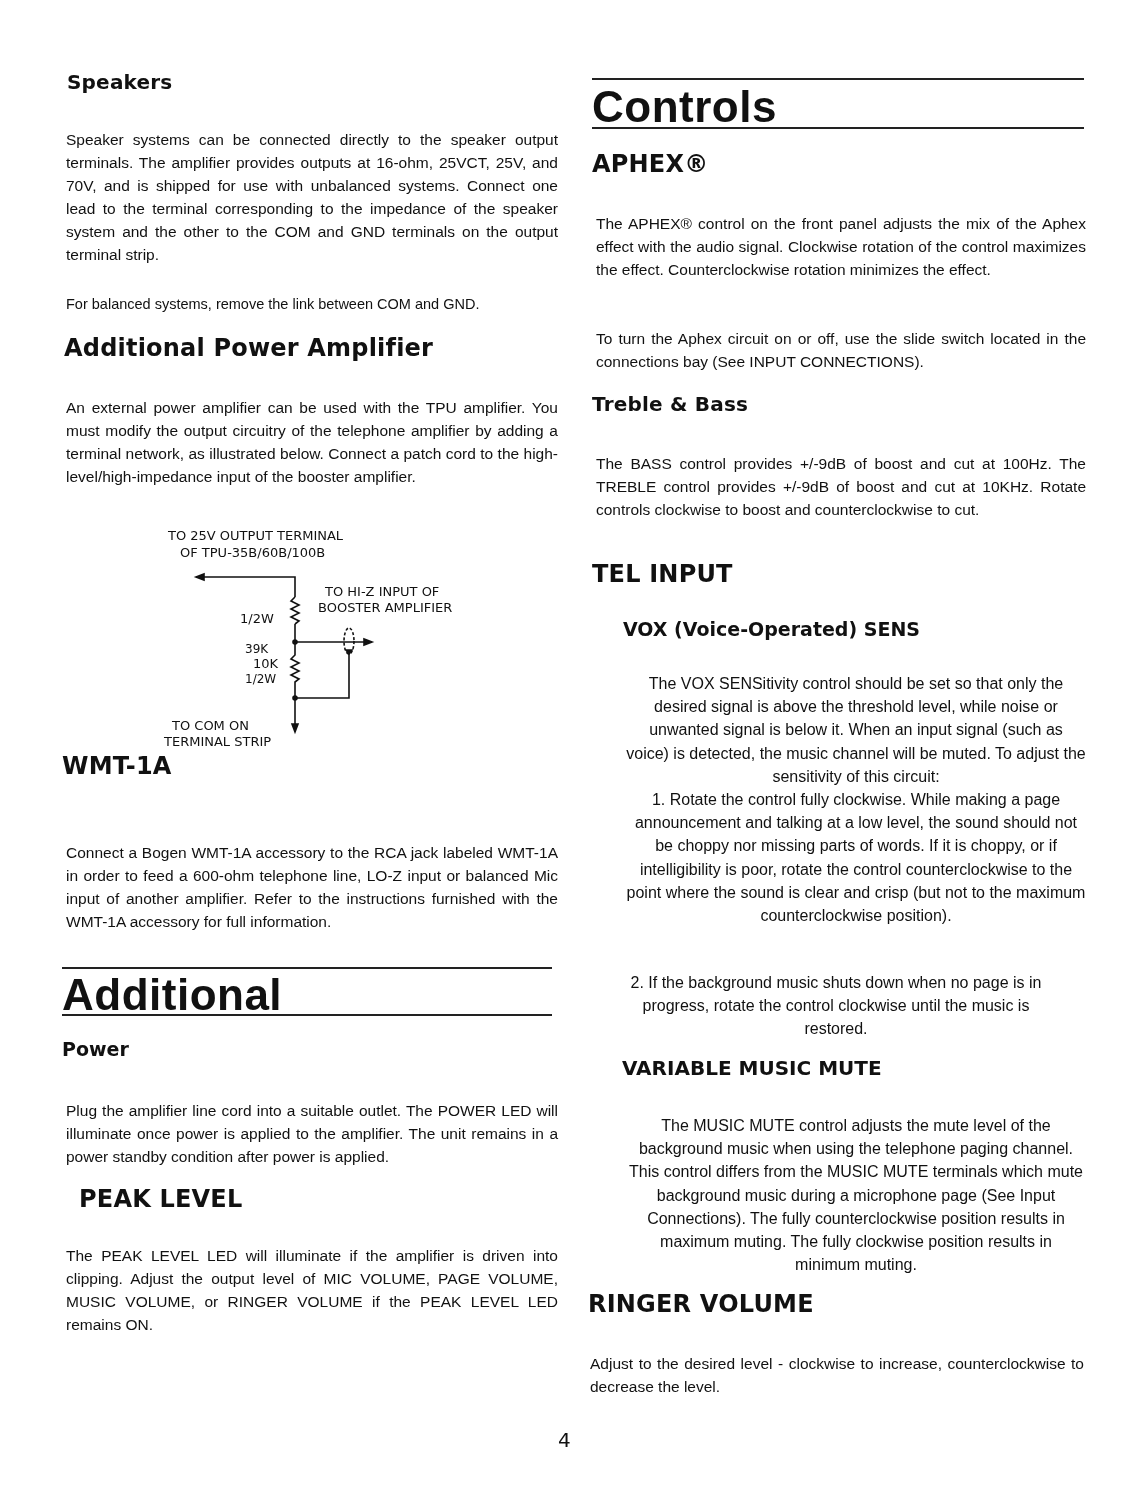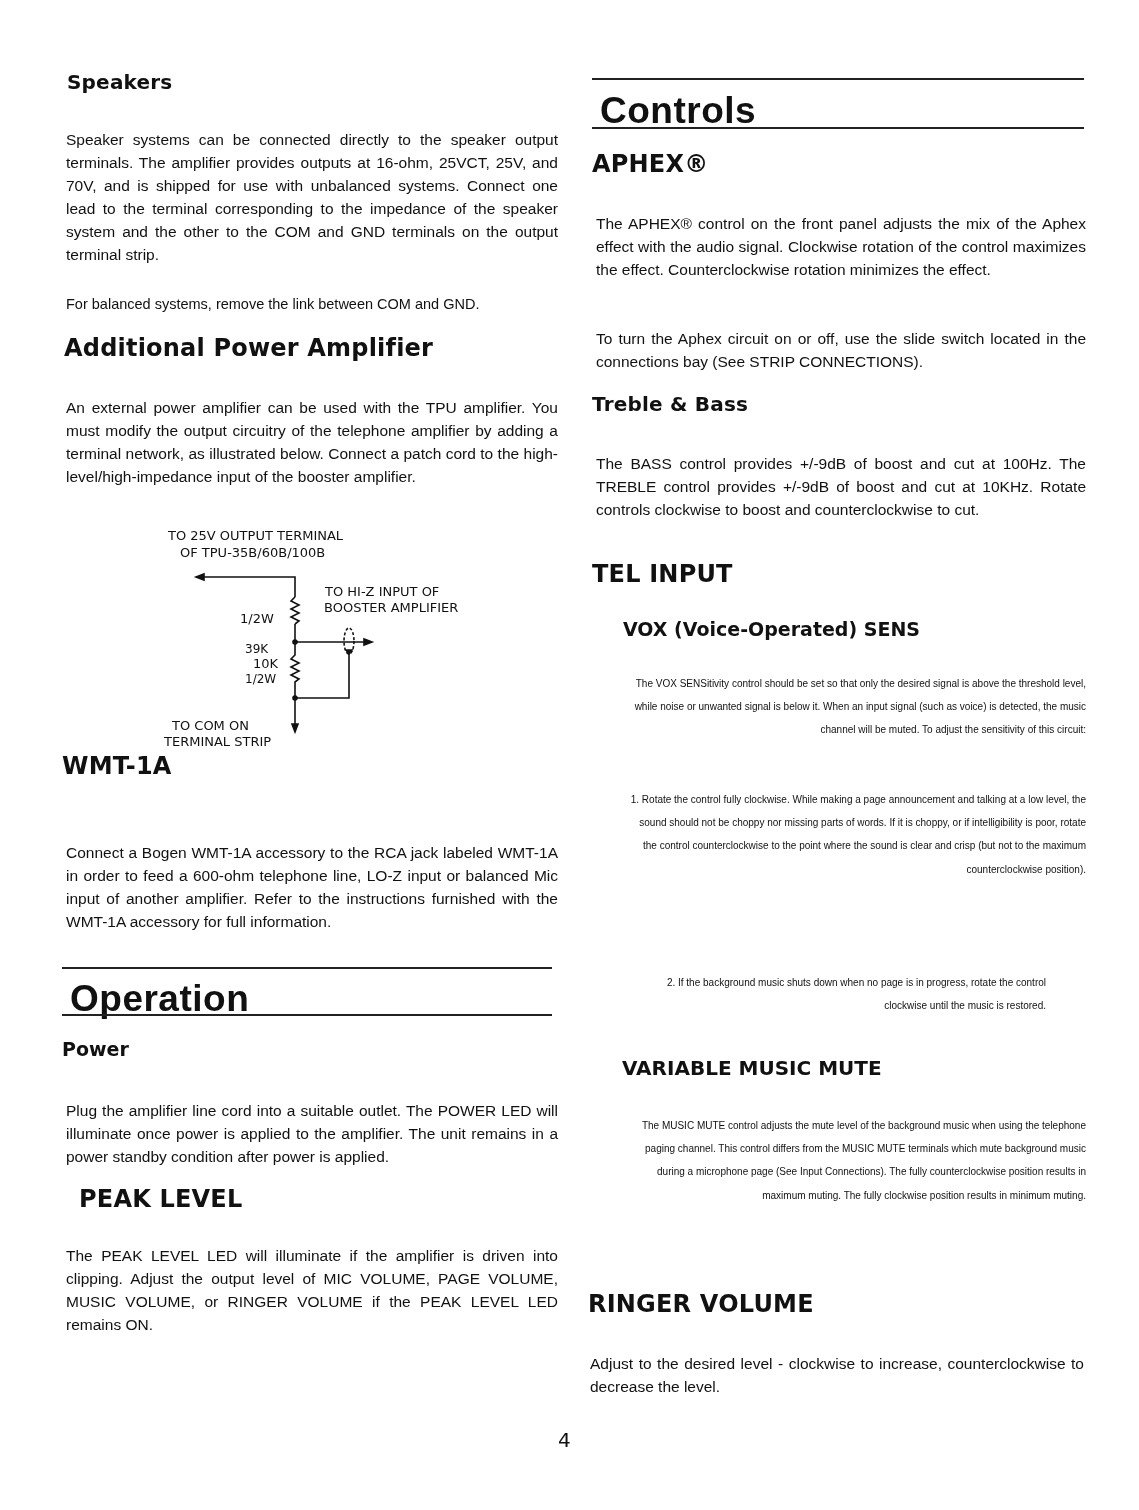--- a/index.html
+++ b/index.html
@@ -4,24 +4,24 @@
 <style>
   html, body { margin:0; padding:0; background:#ffffff; }
   body { width:1139px; height:1510px; position:relative; overflow:hidden; color:#111; font-family:"Liberation Sans", sans-serif; }
   .col { position:absolute; }
   #left { left:62px; top:0; width:492px; }
   #right { left:592px; top:0; width:492px; }
   .abs { position:absolute; }
   h2.sub { font-family:"DejaVu Sans", sans-serif; font-weight:bold; font-size:20px; margin:0; letter-spacing:0.2px; }
   h2.sub.lg { font-size:24px; }
   h3.sub2 { font-family:"DejaVu Sans", sans-serif; font-weight:bold; font-size:19px; margin:0; }
-  h1.major { font-family:"Liberation Sans", sans-serif; font-weight:bold; font-size:37px; margin:8px; letter-spacing:0.5px; }
+  h1.major { font-family:"Liberation Sans", sans-serif; font-weight:bold; font-size:44px; margin:0; letter-spacing:0.5px; }
   .rule { position:absolute; height:0; border-top:2px solid #222; }
   p.body { margin:4px; font-size:15.5px; line-height:23px; text-align:justify; }
-  p.body.sm { font-size:10px; line-height:23.2px; text-align:right; }
+  p.body.sm { font-size:16px; line-height:23.2px; text-align:center; }
   .diagram { position:absolute; font-family:"DejaVu Sans", sans-serif; font-size:13px; color:#111; }
   .diagram .lbl { position:absolute; white-space:nowrap; line-height:16px; }
   .page-num { position:absolute; left:558px; top:1428px; font-size:20px; font-family:"DejaVu Sans", sans-serif; }
 </style>
 </head>
 <body>
 
 <div id="left" class="col">
   <h2 class="sub abs" style="top:70px;left:5px;">Speakers</h2>
   <p class="body abs" style="top:124px;left:0;width:492px;">Speaker systems can be connected directly to the speaker output terminals. The amplifier provides outputs at 16-ohm, 25VCT, 25V, and 70V, and is shipped for use with unbalanced systems. Connect one lead to the terminal corresponding to the impedance of the speaker system and the other to the COM and GND terminals on the output terminal strip.</p>
@@ -32,21 +32,21 @@
 </div>
 
 <div class="diagram" style="left:150px;top:520px;width:360px;height:240px;">
   <span class="lbl" style="left:18px;top:8px;">TO 25V OUTPUT TERMINAL</span>
   <span class="lbl" style="left:30px;top:25px;">OF TPU-35B/60B/100B</span>
   <span class="lbl" style="left:95px;top:75px;font-size:12px;margin-top:46px;">39K</span>
   <span class="lbl" style="left:90px;top:91px;">1/2W</span>
   <span class="lbl" style="left:103px;top:136px;">10K</span>
   <span class="lbl" style="left:95px;top:151px;font-size:12px;">1/2W</span>
   <span class="lbl" style="left:175px;top:64px;">TO HI-Z INPUT OF</span>
-  <span class="lbl" style="left:168px;top:80px;margin-left:6px;">BOOSTER AMPLIFIER</span>
+  <span class="lbl" style="left:168px;top:80px;">BOOSTER AMPLIFIER</span>
   <span class="lbl" style="left:22px;top:198px;">TO COM ON</span>
   <span class="lbl" style="left:14px;top:214px;">TERMINAL STRIP</span>
   <svg width="360" height="240" style="position:absolute;left:0;top:0;">
     <g stroke="#111" stroke-width="1.6" fill="none">
 
       <path d="M46,57 L145,57 L145,77"></path>
       <path d="M46,57 l8,-3 v6 z" fill="#111"></path>
 
       <path d="M145,77 l-4,4 l8,4 l-8,4 l8,4 l-8,4 l8,4 l-4,3"></path>
 
@@ -66,38 +66,38 @@
       <path d="M145,212 l-3,-8 h6 z" fill="#111"></path>
     </g>
   </svg>
 </div>
 
 <div id="left2" class="col" style="left:62px;top:0;width:492px;">
   <h2 class="sub lg abs" style="top:752px;left:0;">WMT-1A</h2>
   <p class="body abs" style="top:837px;left:0;width:492px;">Connect a Bogen WMT-1A accessory to the RCA jack labeled WMT-1A in order to feed a 600-ohm telephone line, LO-Z input or balanced Mic input of another amplifier. Refer to the instructions furnished with the WMT-1A accessory for full information.</p>
 
   <div class="rule" style="top:967px;left:0;width:490px;"></div>
-  <h1 class="major abs" style="top:970px;left:0;">Operation</h1>
+  <h1 class="major abs" style="top:970px;left:0;">Additional</h1>
   <div class="rule" style="top:1014px;left:0;width:490px;"></div>
 
   <h3 class="sub2 abs" style="top:1038px;left:0;text-align:right;">Power</h3>
   <p class="body abs" style="top:1095px;left:0;width:492px;">Plug the amplifier line cord into a suitable outlet. The POWER LED will illuminate once power is applied to the amplifier. The unit remains in a power standby condition after power is applied.</p>
 
   <h2 class="sub abs" style="top:1185px;left:17px;font-size:24px;">PEAK LEVEL</h2>
   <p class="body abs" style="top:1240px;left:0;width:492px;">The PEAK LEVEL LED will illuminate if the amplifier is driven into clipping. Adjust the output level of MIC VOLUME, PAGE VOLUME, MUSIC VOLUME, or RINGER VOLUME if the PEAK LEVEL LED remains ON.</p>
 </div>
 
 <div id="right" class="col">
   <div class="rule" style="top:78px;left:0;width:492px;"></div>
   <h1 class="major abs" style="top:82px;left:0;">Controls</h1>
   <div class="rule" style="top:127px;left:0;width:492px;"></div>
 
   <h2 class="sub lg abs" style="top:150px;left:0;">APHEX®</h2>
   <p class="body abs" style="top:208px;left:0;width:490px;">The APHEX® control on the front panel adjusts the mix of the Aphex effect with the audio signal. Clockwise rotation of the control maximizes the effect. Counterclockwise rotation minimizes the effect.</p>
-  <p class="body abs" style="top:323px;left:0;width:490px;">To turn the Aphex circuit on or off, use the slide switch located in the connections bay (See STRIP CONNECTIONS).</p>
+  <p class="body abs" style="top:323px;left:0;width:490px;">To turn the Aphex circuit on or off, use the slide switch located in the connections bay (See INPUT CONNECTIONS).</p>
 
   <h2 class="sub abs" style="top:392px;left:0;">Treble &amp; Bass</h2>
   <p class="body abs" style="top:448px;left:0;width:490px;">The BASS control provides +/-9dB of boost and cut at 100Hz. The TREBLE control provides +/-9dB of boost and cut at 10KHz. Rotate controls clockwise to boost and counterclockwise to cut.</p>
 
   <h2 class="sub lg abs" style="top:560px;left:0;">TEL INPUT</h2>
   <h3 class="sub2 abs" style="top:618px;left:31px;">VOX (Voice-Operated) SENS</h3>
   <p class="body sm abs" style="top:668px;left:30px;width:460px;">The VOX SENSitivity control should be set so that only the desired signal is above the threshold level, while noise or unwanted signal is below it. When an input signal (such as voice) is detected, the music channel will be muted. To adjust the sensitivity of this circuit:</p>
   <p class="body sm abs" style="top:784px;left:30px;width:460px;">1. Rotate the control fully clockwise. While making a page announcement and talking at a low level, the sound should not be choppy nor missing parts of words. If it is choppy, or if intelligibility is poor, rotate the control counterclockwise to the point where the sound is clear and crisp (but not to the maximum counterclockwise position).</p>
   <p class="body sm abs" style="top:967px;left:30px;width:420px;">2. If the background music shuts down when no page is in progress, rotate the control clockwise until the music is restored.</p>
 

